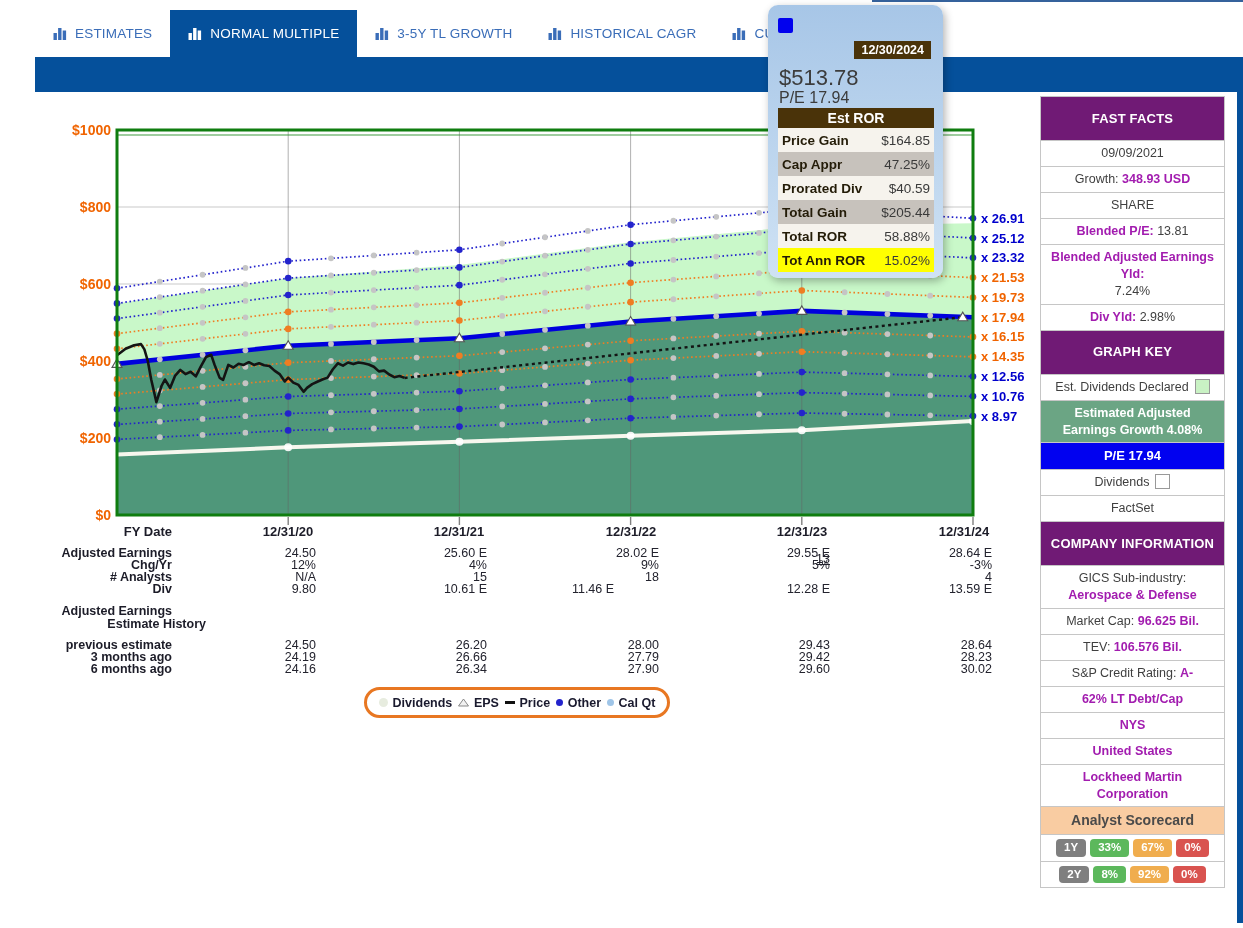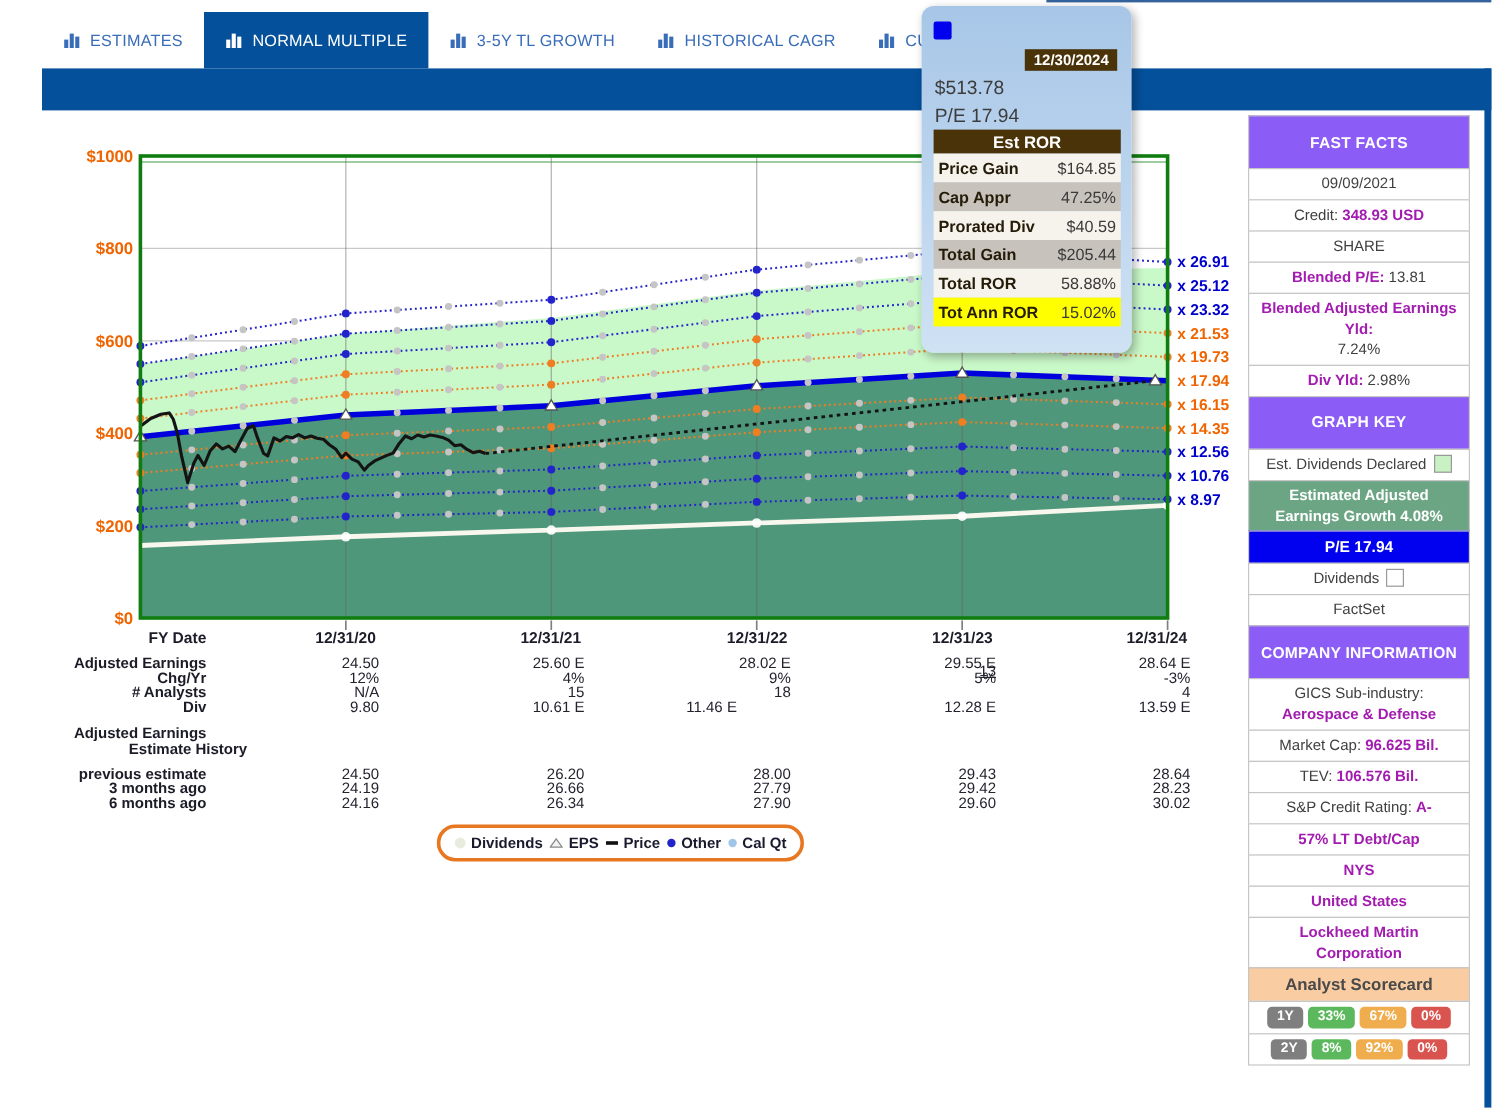--- a/index.html
+++ b/index.html
@@ -23,33 +23,33 @@
   .tlab{position:absolute;left:0;width:172px;text-align:right;font-weight:bold;font-size:12.5px;color:#1c1c28;white-space:nowrap}
   .tlab.fyhdr{font-size:13px}
 
   .legend{position:absolute;left:364px;top:687px;width:306px;height:31px;border:3px solid #e87722;border-radius:16px;background:#fff;display:flex;align-items:center;justify-content:space-evenly;z-index:6;padding:0 6px}
   .lgitem{display:flex;align-items:center;gap:5px;font-size:12.5px;font-weight:bold;color:#1a1a2e;white-space:nowrap}
   .sw-dot{display:inline-block;width:7px;height:7px;border-radius:50%}
   .sw-dash{display:inline-block;width:10px;height:3px;background:#111}
 
   .sidebar{position:absolute;left:1040px;top:97px;width:185px;z-index:10;font-size:12.5px;color:#3f3f3f}
   .cell{background:#fff;border:1px solid #c6c6c6;margin-top:-1px;min-height:27px;display:flex;flex-direction:column;align-items:center;justify-content:center;text-align:center;padding:4px 6px;line-height:1.35}
-  .cell-head{background:#8b5cf6;color:#fff;font-weight:bold;font-size:13px;min-height:45px;letter-spacing:.2px}
+  .cell-head{background:#701a75;color:#fff;font-weight:bold;font-size:13px;min-height:45px;letter-spacing:.2px}
   .cell .b{font-weight:bold;color:#a21caf}
   .cell-green{background:#6ba584;color:#fff;font-weight:600}
   .cell-blue{background:#0101f0;color:#fff;font-weight:bold;font-size:13px}
   .swatch{display:inline-block;width:15px;height:15px;border:1px solid #999;vertical-align:-3px;margin-left:6px}
   .sc-head{background:#f9cca2;color:#4a4a4a;font-weight:bold;font-size:14px;min-height:24px}
   .sc-row{flex-direction:row;gap:4px;min-height:23px}
   .badge{border-radius:4px;padding:1px 8px;font-weight:bold;font-size:11.5px;color:#fff;white-space:nowrap}
 
-  .tooltip{position:absolute;left:768px;top:5px;width:175px;border-radius:10px;background:linear-gradient(180deg,#a7c6e7,#cfe2f4);box-shadow:2px 3px 8px rgba(0,0,0,.3);z-index:50;padding-bottom:22px}
+  .tooltip{position:absolute;left:768px;top:5px;width:175px;border-radius:10px;background:linear-gradient(180deg,#a7c6e7,#cfe2f4);box-shadow:2px 3px 8px rgba(0,0,0,.3);z-index:50;padding-bottom:6px}
   .sq{position:absolute;left:10px;top:13px;width:15px;height:15px;background:#0101ee;border-radius:2px}
   .datebadge{position:absolute;right:12px;top:36px;background:#4a3309;color:#fff;font-weight:bold;font-size:12.5px;padding:2px 7px}
-  .tprice{position:absolute;left:11px;top:60px;font-size:16px;color:#3c3c3c}
+  .tprice{position:absolute;left:11px;top:60px;font-size:22px;color:#3c3c3c}
   .tpe{position:absolute;left:11px;top:84px;font-size:16px;color:#3c3c3c}
   .ror{margin:103px 9px 0 10px}
   .ror-head{background:#4a3309;color:#fff;font-weight:bold;font-size:14px;text-align:center;padding:2px 0}
   .ror-row{display:flex;justify-content:space-between;align-items:center;padding:3px 4px;font-size:13.5px;min-height:24px}
   .ror-row.light{background:#f6f3ed}
   .ror-row.dark{background:#c7c2bc}
   .ror-row.yellow{background:#ffff00}
   .ror-label{font-weight:bold;color:#241c08}
   .ror-value{color:#3a3a3a}
 </style>
@@ -470,21 +470,21 @@
         <span>Cal Qt</span>
       </span>
     </div>
 
   <aside class="sidebar">
     <div class="cell cell-head">FAST FACTS</div>
     <div class="cell">
         <span>09/09/2021</span>
       </div>
     <div class="cell">
-        <span><span>Credit:</span> <span class="b">348.93 USD</span></span>
+        <span><span>Growth:</span> <span class="b">348.93 USD</span></span>
       </div>
     <div class="cell">
         <span>SHARE</span>
       </div>
     <div class="cell">
         <span><span class="b">Blended P/E:</span> <span>13.81</span></span>
       </div>
     <div class="cell">
         <span class="b">Blended Adjusted Earnings Yld:</span>
         <span>7.24%</span>
@@ -518,21 +518,21 @@
     <div class="cell">
         <span><span>Market Cap:</span> <span class="b">96.625 Bil.</span></span>
       </div>
     <div class="cell">
         <span><span>TEV:</span> <span class="b">106.576 Bil.</span></span>
       </div>
     <div class="cell">
         <span><span>S&amp;P Credit Rating:</span> <span class="b">A-</span></span>
       </div>
     <div class="cell">
-        <span class="b">57% LT Debt/Cap</span>
+        <span class="b">62% LT Debt/Cap</span>
       </div>
     <div class="cell">
         <span class="b">NYS</span>
       </div>
     <div class="cell">
         <span class="b">United States</span>
       </div>
     <div class="cell">
         <span class="b">Lockheed Martin Corporation</span>
       </div>

